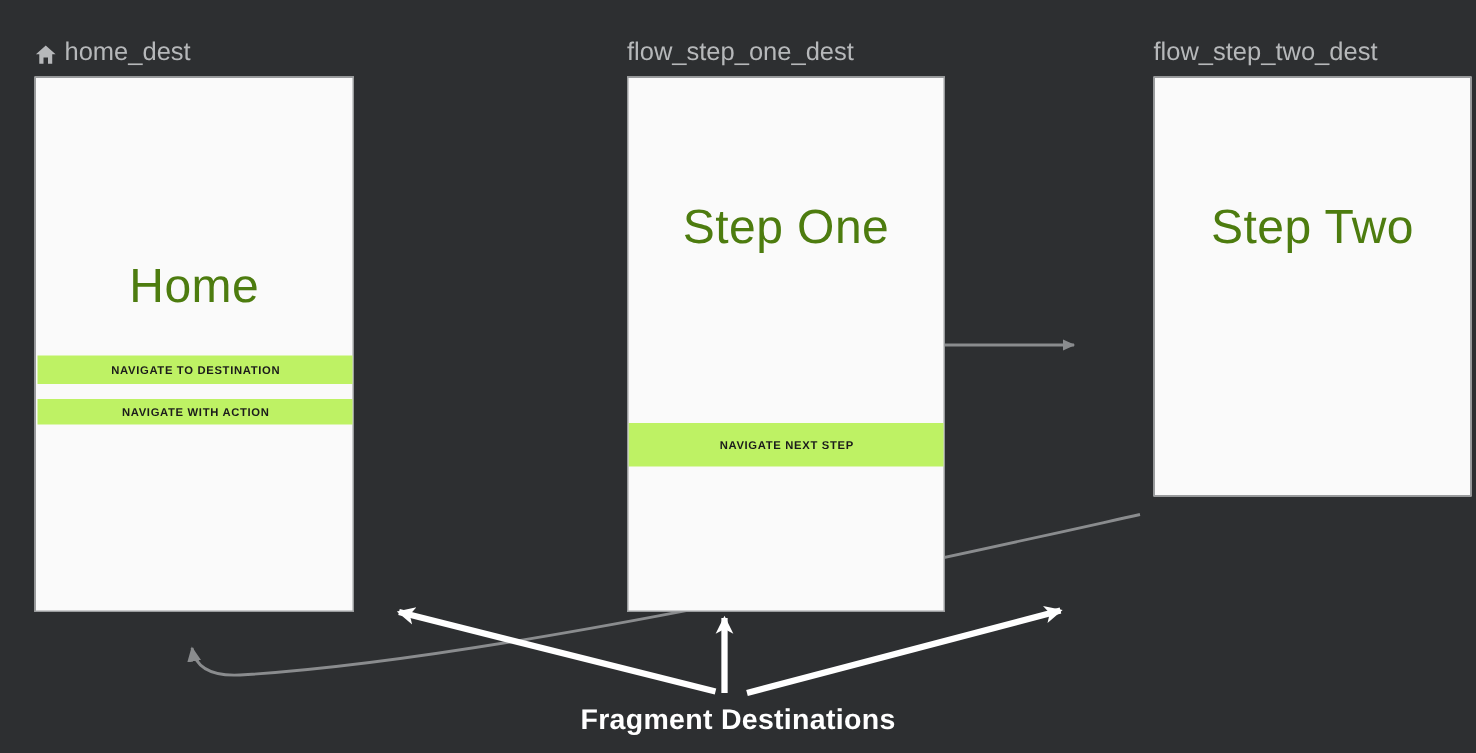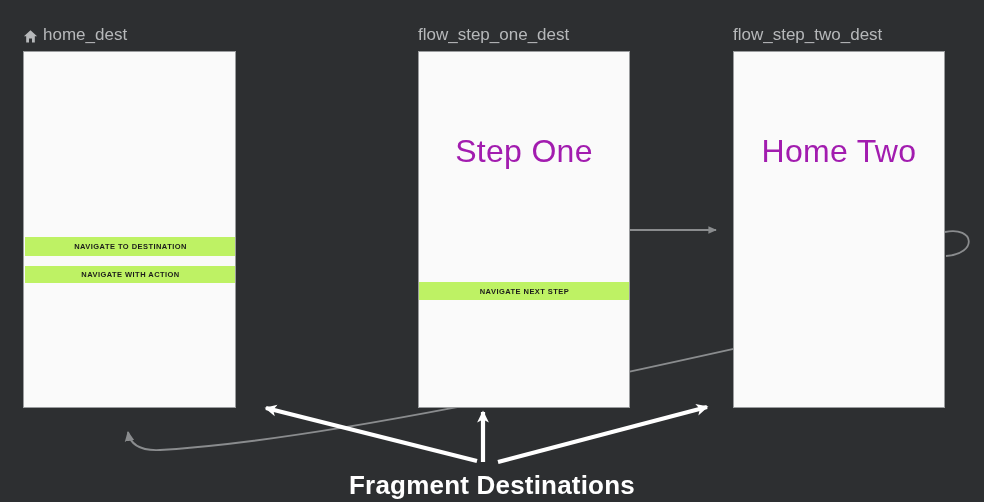--- a/index.html
+++ b/index.html
@@ -71,21 +71,21 @@
     background: #fafafa;
     border: 1px solid #9a9c9e;
     overflow: hidden;
   }
 
   .screen-title {
     position: absolute;
     left: 0;
     right: 0;
     text-align: center;
-    color: #a21caf;
+    color: #4d7c0f;
     font-weight: 400;
     letter-spacing: 0.3px;
   }
 
   .screen-btn {
     position: absolute;
     background: #bef264;
     color: #1b1b1b;
     font-size: 7.5px;
     font-weight: bold;
@@ -98,36 +98,36 @@
 
   
   #dest-home { left: 23px; top: 51px; width: 213px; height: 357px; }
   #dest-home .screen-title { top: 120px; font-size: 32px; }
   #dest-home #btn-navigate-destination { left: 1px;  top: 185px; width: 211px; height: 19px; }
   #dest-home #btn-navigate-action      { left: 1px;  top: 214px; width: 211px; height: 17px; }
 
   
   #dest-step-one { left: 378px; top: 51px; width: 212px; height: 357px; margin-left: 40px; }
   #dest-step-one .screen-title { top: 81px; font-size: 32px; }
-  #dest-step-one #btn-navigate-next-step { left: 0; top: 230px; width: 211px; height: 18px; }
-
-  
-  #dest-step-two { left: 733px; top: 51px; width: 212px; height: 357px; }
+  #dest-step-one #btn-navigate-next-step { left: 0; top: 230px; width: 211px; height: 29px; }
+
+  
+  #dest-step-two { left: 769px; top: 51px; width: 212px; height: 280px; }
   #dest-step-two .screen-title { top: 81px; font-size: 32px; }
   #dest-step-two #btn-finish-flow { left: 0; top: 230px; width: 211px; height: 19px; }
 
   
   #callout-caption {
     position: absolute;
     left: 0;
     right: 0;
     top: 470px;
     text-align: center;
     color: #ffffff;
-    font-size: 26px;
+    font-size: 19px;
     font-weight: bold;
     letter-spacing: 0.2px;
     z-index: 6;
   }
 </style>
 </head>
 <body>
 
 <div id="canvas">
 
@@ -158,20 +158,21 @@
     <div class="dest-label">
       <span class="home-icon">
         <svg viewBox="0 0 16 16" width="15" height="15" xmlns="http://www.w3.org/2000/svg">
           <path d="M8 1.4 L15 7.6 L12.6 7.6 L12.6 14.4 L9.6 14.4 L9.6 10 L6.4 10 L6.4 14.4 L3.4 14.4 L3.4 7.6 L1 7.6 Z" fill="#b6b8ba"></path>
         </svg>
       </span>
       <span>home_dest</span>
     </div>
 
     <div class="screen">
+      <div class="screen-title">Home</div>
       <div class="screen-btn" id="btn-navigate-destination">NAVIGATE TO DESTINATION</div>
       <div class="screen-btn" id="btn-navigate-action">NAVIGATE WITH ACTION</div>
     </div>
   </div>
 
   <div class="dest" id="dest-step-one">
     <div class="dest-label">
       <span>flow_step_one_dest</span>
     </div>
 
@@ -180,21 +181,21 @@
       <div class="screen-btn" id="btn-navigate-next-step">NAVIGATE NEXT STEP</div>
     </div>
   </div>
 
   <div class="dest" id="dest-step-two">
     <div class="dest-label">
       <span>flow_step_two_dest</span>
     </div>
 
     <div class="screen">
-      <div class="screen-title">Home Two</div>
+      <div class="screen-title">Step Two</div>
     </div>
   </div>
 
   <svg class="annotations-layer" viewBox="0 0 984 502" width="984" height="502" xmlns="http://www.w3.org/2000/svg">
     <defs>
       <marker id="white-arrow" markerWidth="13" markerHeight="13" refX="10.5" refY="6.5" orient="auto" markerUnits="userSpaceOnUse">
         <path d="M0,0.6 L12,6.5 L0,12.4 L3.1,6.5 Z" fill="#ffffff"></path>
       </marker>
     </defs>
 

